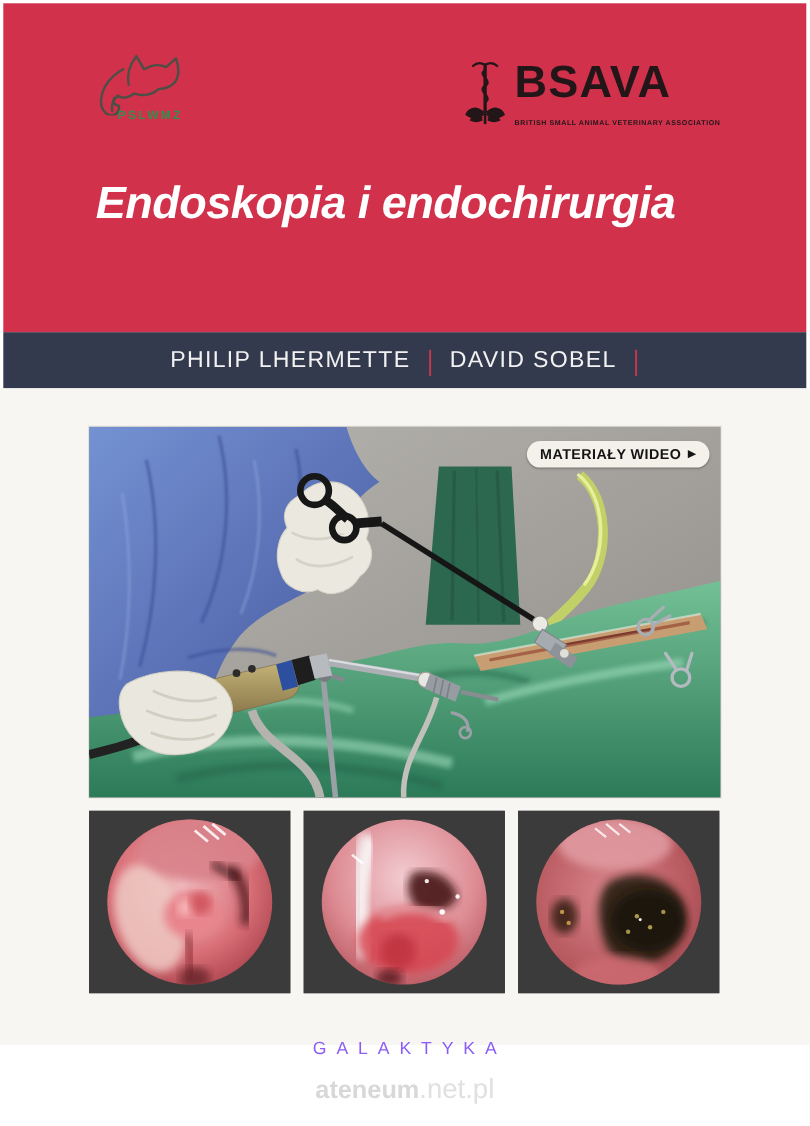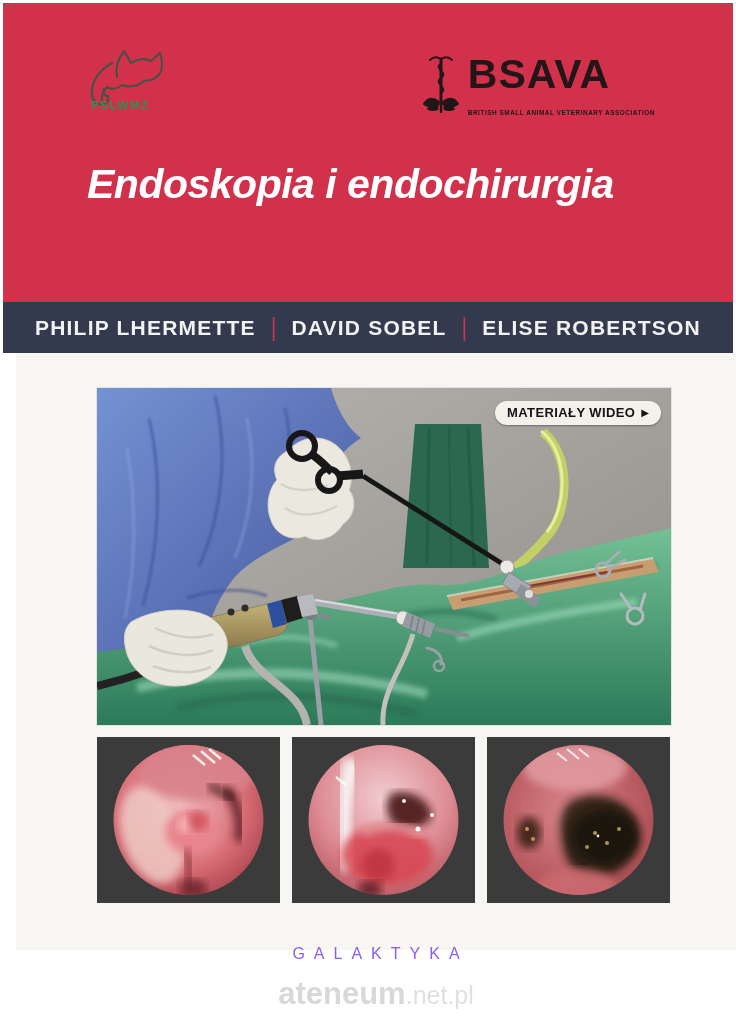--- a/index.html
+++ b/index.html
@@ -11,21 +11,21 @@
   .cover{position:absolute;inset:0;}
 
   
   .band-red{
     position:absolute;left:3px;right:3px;top:3px;height:299px;
     background:#d2314b;
   }
   .logo-pslwmz{position:absolute;left:78px;top:40px;width:96px;text-align:left;}
   .logo-pslwmz svg{display:block;}
   .pslwmz-label{
-    display:block;margin:-6px 0 0 10px;color:#2e9150;font-size:11px;font-weight:bold;
+    display:block;margin:-6px 0 0 26px;color:#2e9150;font-size:11px;font-weight:bold;
     letter-spacing:2px;
   }
   .logo-bsava{position:absolute;right:78px;top:52px;display:flex;align-items:flex-start;gap:9px;}
   .bsava-text{display:flex;flex-direction:column;gap:12px;}
   .bsava-name{
     color:#221619;font-size:41px;font-weight:bold;line-height:0.95;letter-spacing:1px;
   }
   .bsava-tagline{
     color:#221619;font-size:6.4px;font-weight:bold;letter-spacing:0.55px;margin-top:3px;white-space:nowrap;
   }
@@ -33,26 +33,26 @@
     position:absolute;left:84px;top:158px;color:#ffffff;
     font-size:41px;font-weight:bold;line-height:1.16;letter-spacing:-0.5px;font-style:italic;
   }
 
   
   .band-navy{
     position:absolute;left:3px;right:3px;top:302px;height:51px;background:#343a4d;
     display:flex;align-items:center;justify-content:center;
   }
   .authors{display:flex;align-items:center;gap:15px;}
-  .author{color:#f2f2f2;font-size:21px;letter-spacing:1.2px;font-weight:700;}
+  .author{color:#f2f2f2;font-size:21px;letter-spacing:1.2px;font-weight:400;}
   .author-sep{color:#c4384f;font-size:22px;font-weight:400;transform:scaleY(1.15);}
 
   
   .main{
-    position:absolute;left:16px;right:0;top:353px;height:597px;background:#f7f6f3;
+    position:absolute;left:0;right:0;top:353px;height:597px;background:#f7f6f3;
   }
   .photo{
     position:absolute;left:81px;top:35px;width:574px;height:337px;background:#9a9894;
     box-shadow:0 0 0 1px #e3e2de;
   }
   .photo svg{display:block;}
   .video-badge{
     position:absolute;top:13px;right:10px;background:#f3f1ea;border-radius:14px;
     padding:4px 12px 5px 12px;display:flex;align-items:center;gap:6px;
     box-shadow:0 1px 2px rgba(0,0,0,0.35);
@@ -66,21 +66,21 @@
   .thumb{width:183px;height:166px;background:#3b3b3b;}
   .thumb svg{display:block;}
 
   .publisher{
     position:absolute;left:0;right:0;top:592px;text-align:center;
     color:#8b5cf6;font-size:16px;font-weight:400;letter-spacing:9px;text-indent:9px;
   }
   .watermark{
     position:absolute;left:0;right:0;top:623px;text-align:center;color:#dadada;
   }
-  .watermark-main{font-size:31px;font-weight:bold;letter-spacing:0px;color:#d8d8d8;text-align:right;}
+  .watermark-main{font-size:23px;font-weight:bold;letter-spacing:0px;color:#d8d8d8;text-align:right;}
   .watermark-suffix{font-size:25px;font-weight:400;color:#e0e0e0;}
 </style>
 </head>
 <body>
 
 <div class="cover">
 
   <div class="band-red">
 
     <div class="logo-pslwmz">
@@ -118,21 +118,20 @@
       <div>Endoskopia i endochirurgia</div>
     </div>
   </div>
 
   <div class="band-navy">
     <div class="authors">
       <span class="author">PHILIP LHERMETTE</span>
       <span class="author-sep">|</span>
       <span class="author">DAVID SOBEL</span>
       <span class="author-sep">|</span>
-      <span class="author">ELISE ROBERTSON</span>
     </div>
   </div>
 
   <div class="main">
 
     <div class="photo">
       <svg width="574" height="337" viewBox="0 0 574 337">
         <defs>
           <linearGradient id="m-wall" x1="0" y1="0" x2="1" y2="1">
             <stop offset="0" stop-color="#b7b5b0"></stop>

